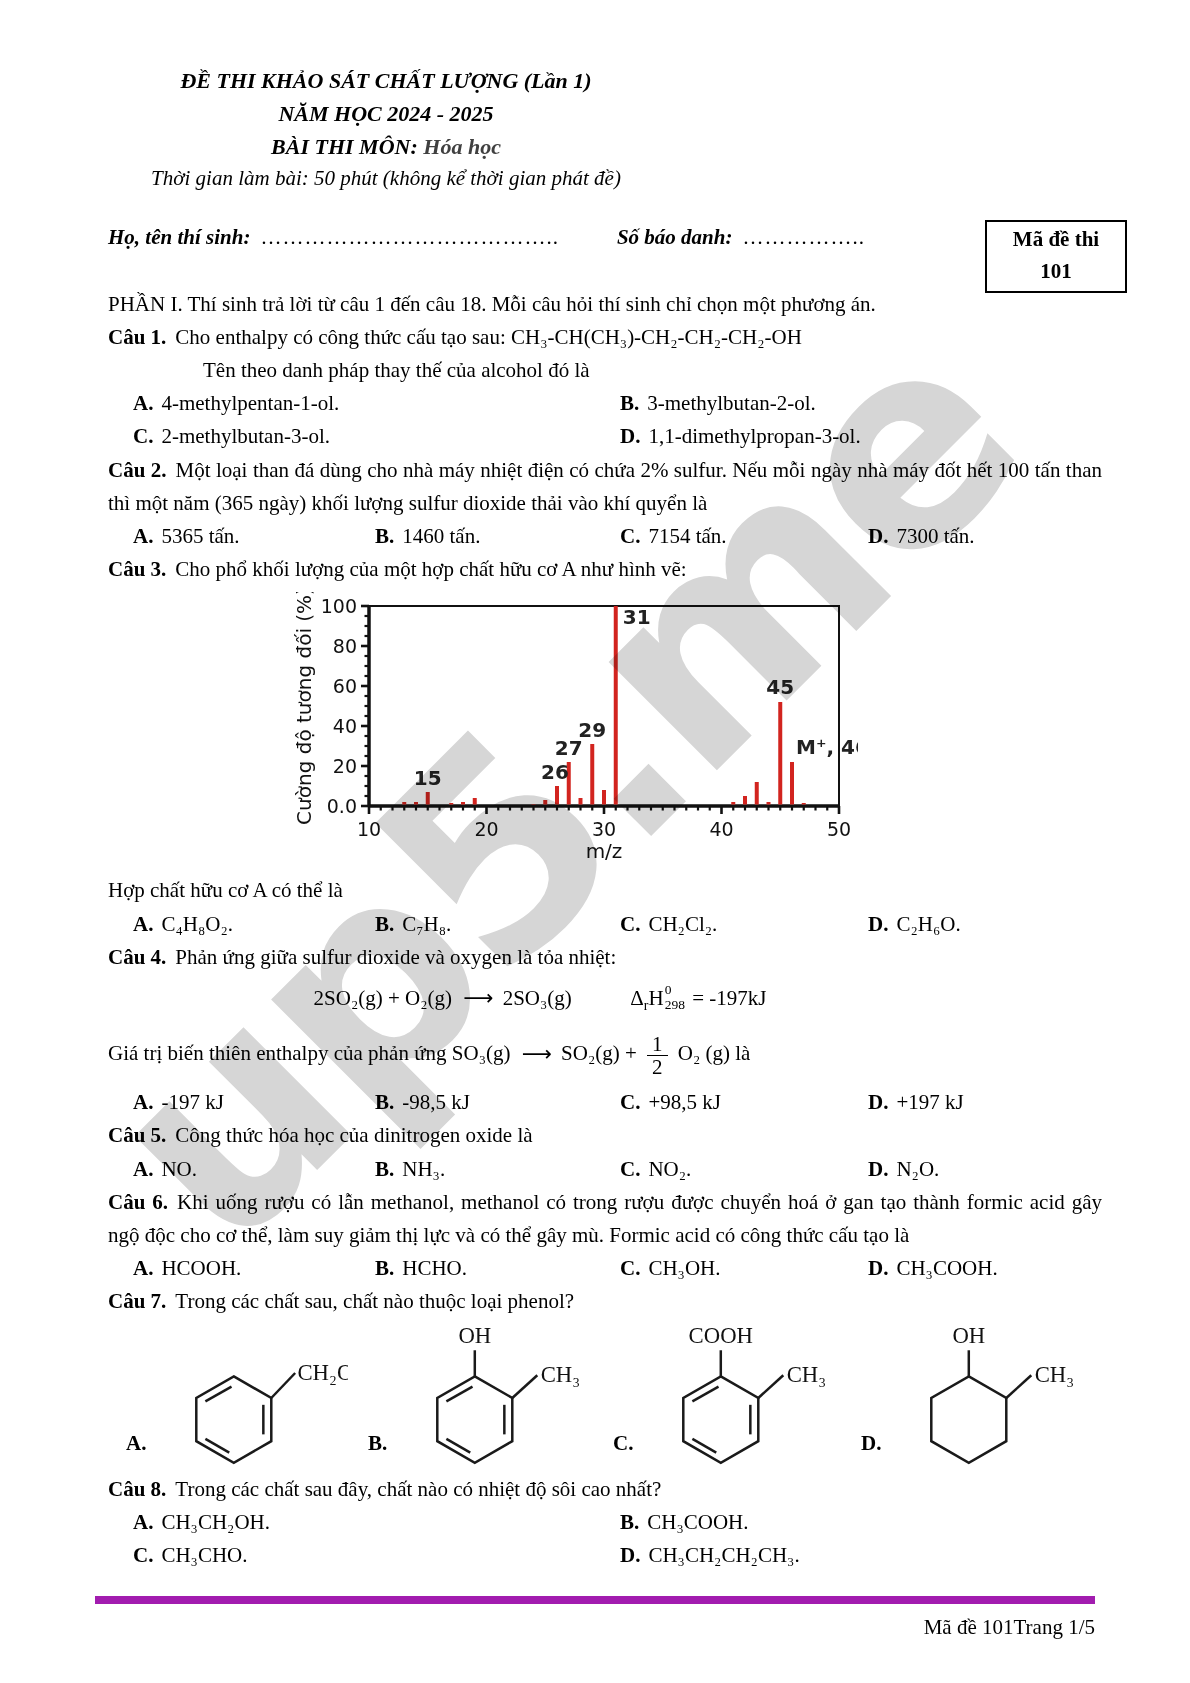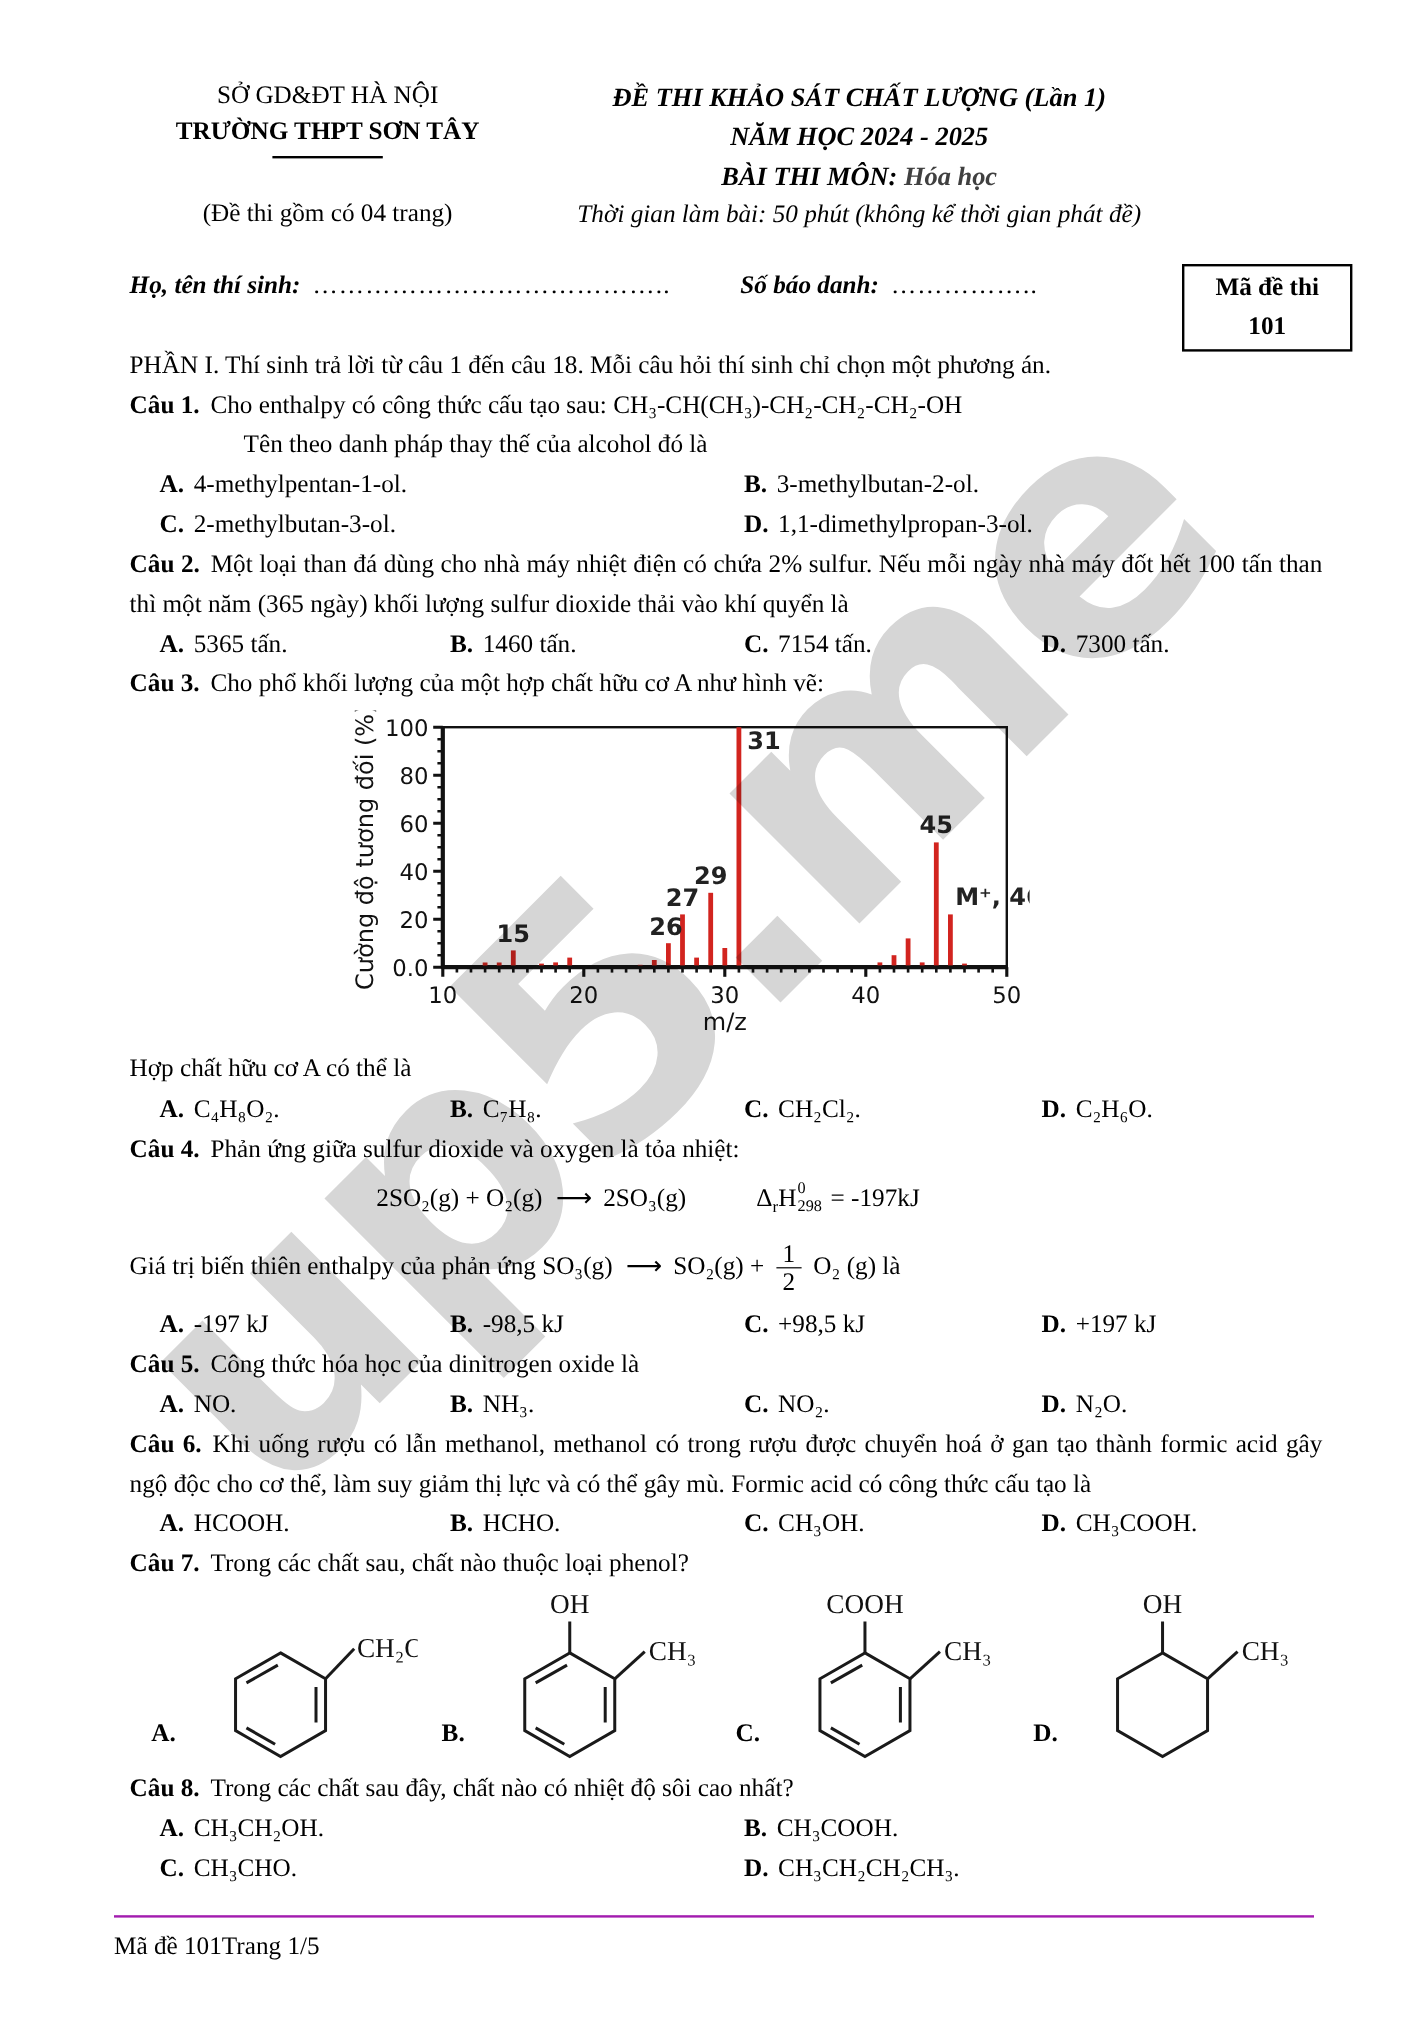--- a/index.html
+++ b/index.html
@@ -52,44 +52,38 @@
   .frac{display:inline-block;vertical-align:middle;text-align:center;line-height:1.05;margin:0 5px;}
   .frac .num{display:block;padding:0 5px;}
   .frac .den{display:block;border-top:1.7px solid #000;padding:0 5px;}
   .q4line2{margin-top:16px;margin-bottom:8px;}
   
   .structs{display:grid;grid-template-columns:242px 245px 248px 1fr;padding-left:18px;margin-top:4px;}
   .struct-cell{display:flex;align-items:flex-end;}
   .struct-cell .opt-letter{font-weight:bold;margin:0 2px 12px 0;}
   .stext{font:20px "Liberation Serif","DejaVu Serif",serif;fill:#111;}
   
-  .footer{position:absolute;left:95px;right:95px;top:1596px;border-top:2px solid #a21caf;
-    padding-top:7px;display:flex;justify-content:flex-start;}
+  .footer{position:absolute;left:95px;right:95px;top:1596px;border-top:8px solid #a21caf;
+    padding-top:7px;display:flex;justify-content:flex-end;}
   
   .watermark{
     position:absolute;left:560px;top:790px;z-index:5;pointer-events:none;
     transform:translate(-50%,-50%) rotate(-45deg);
     font:bold 280px "DejaVu Sans",sans-serif;letter-spacing:-8px;
     color:#d6d6d6;mix-blend-mode:multiply;white-space:nowrap;
   }
 </style>
 </head>
 <body>
 
 <div class="watermark">up5.me</div>
 
 <div class="page">
 
   <div class="header">
-    <div class="header-left">
-      <div>SỞ GD&amp;ĐT HÀ NỘI</div>
-      <div class="bold">TRƯỜNG THPT SƠN TÂY</div>
-      <div class="school-underline"></div>
-      <div class="pages-note">(Đề thi gồm có 04 trang)</div>
-    </div>
     <div class="header-right">
       <div class="bold">ĐỀ THI KHẢO SÁT CHẤT LƯỢNG (Lần 1)</div>
       <div class="bold">NĂM HỌC 2024 - 2025</div>
       <div class="bold"><span>BÀI THI MÔN: </span><span class="red">Hóa học</span></div>
       <div class="dur">Thời gian làm bài: 50 phút (không kể thời gian phát đề)</div>
     </div>
   </div>
 
   <div class="exam-code-box">
     <div class="bold">Mã đề thi</div>

